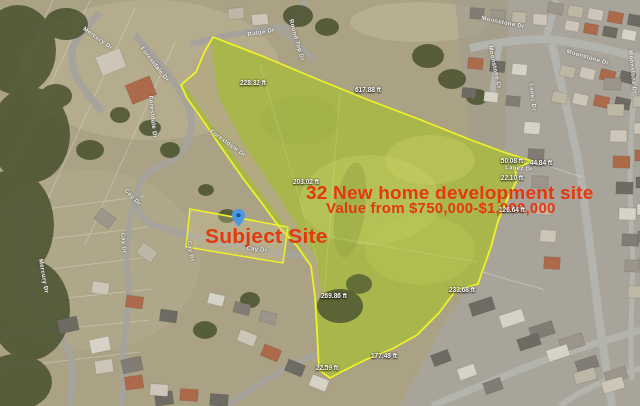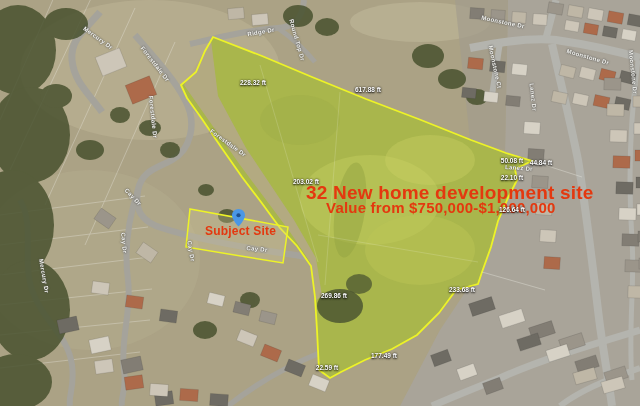--- a/index.html
+++ b/index.html
@@ -3,21 +3,21 @@
 <meta charset="utf-8">
 <style>
   html,body{margin:0;padding:0;background:#222;}
   .stage{position:relative;width:640px;height:406px;overflow:hidden;
          background:#aba285;font-family:"Liberation Sans",sans-serif;}
   .stage svg.scene{position:absolute;left:0;top:0;}
   .red-note{position:absolute;font-weight:700;white-space:nowrap;letter-spacing:.2px;
             font-family:"Liberation Sans",sans-serif;}
   .note-headline{left:306px;top:182px;font-size:19px;}
   .note-value{left:326px;top:199px;font-size:15px;}
-  .note-subject{left:205px;top:224px;font-size:12px;}
+  .note-subject{left:205px;top:224px;font-size:21px;}
   .dim-label{position:absolute;font-size:6.5px;font-weight:700;color:#ffffff;
              text-shadow:0 1px 2px rgba(0,0,0,.95),0 0 2px rgba(0,0,0,.8);
              white-space:nowrap;}
   .street-label{position:absolute;font-size:6px;font-weight:600;color:#f6f6f1;
                 text-shadow:0 0 2px rgba(75,75,75,.95),0 0 1px rgba(75,75,75,.9);
                 white-space:nowrap;letter-spacing:.3px;}
   .pin{position:absolute;left:232px;top:208px;width:13px;height:20px;}
 </style>
 </head>
 <body>

